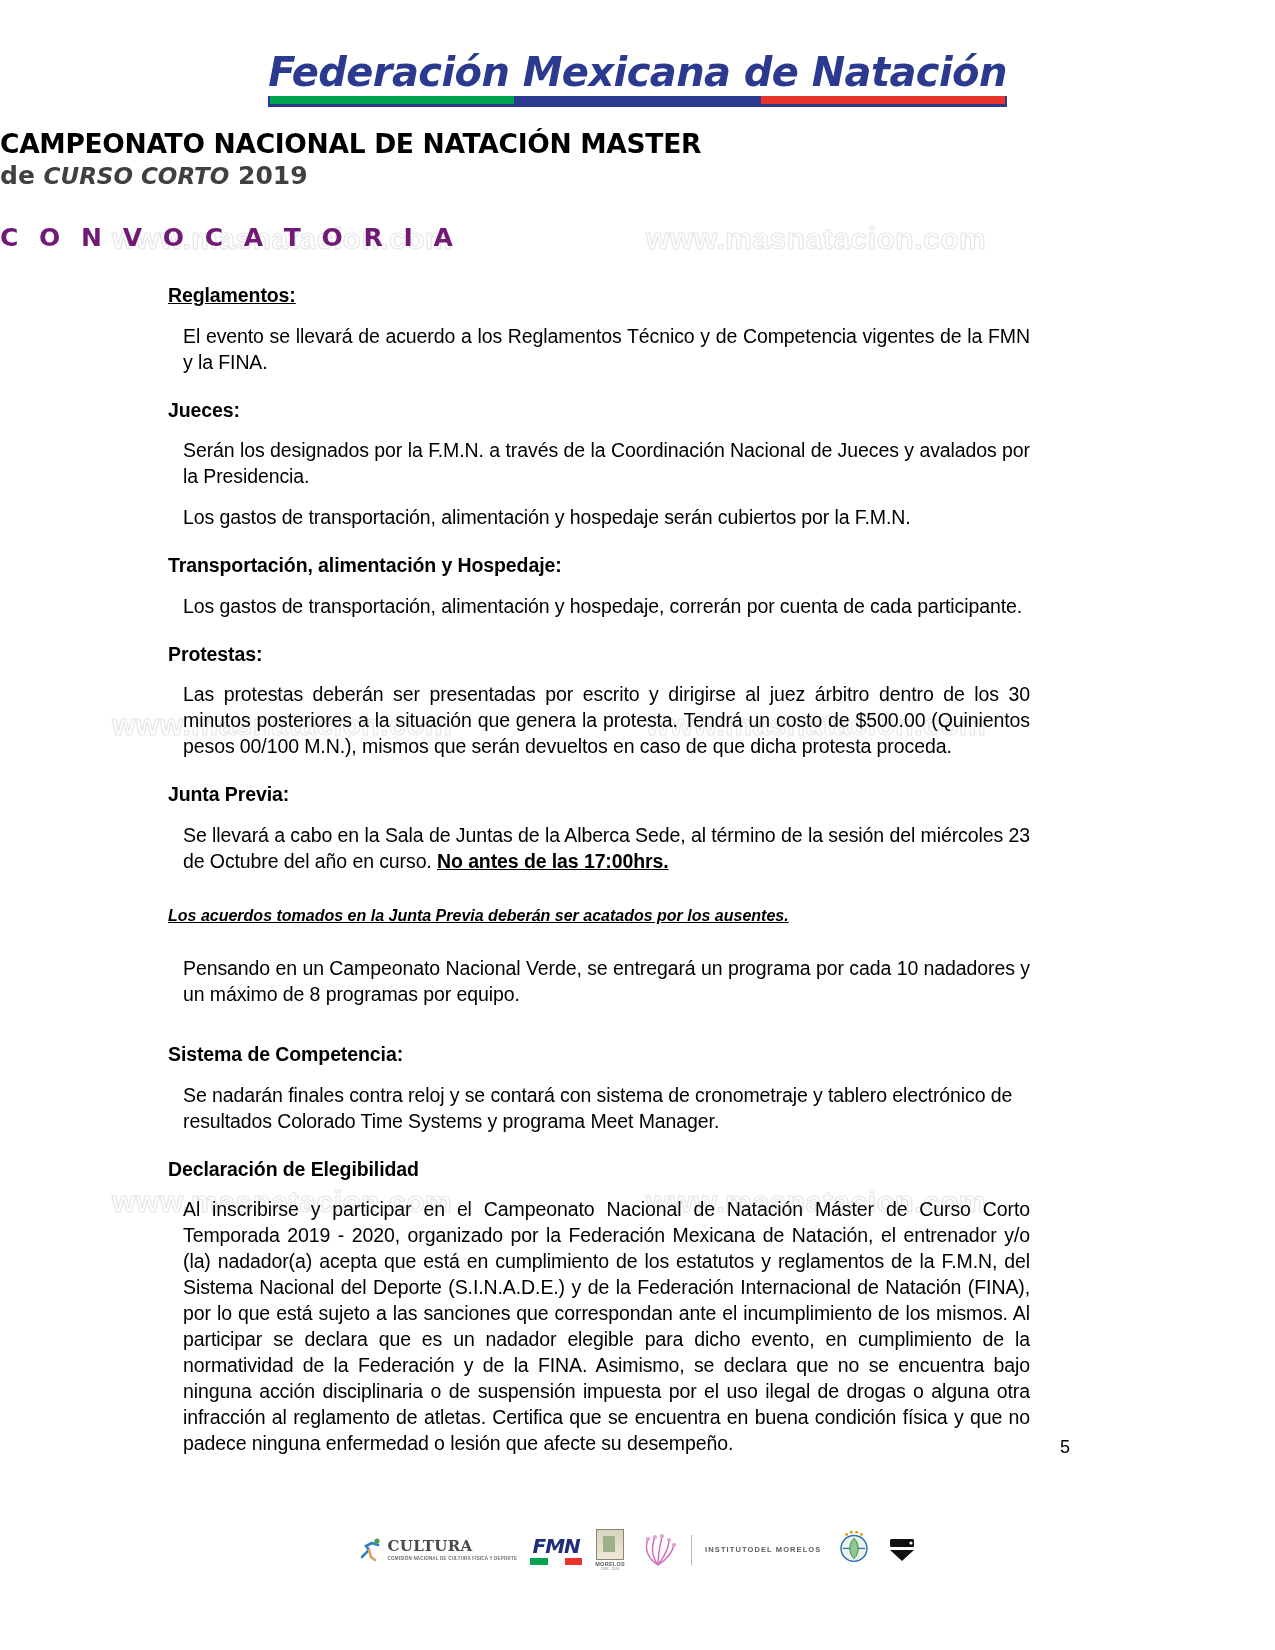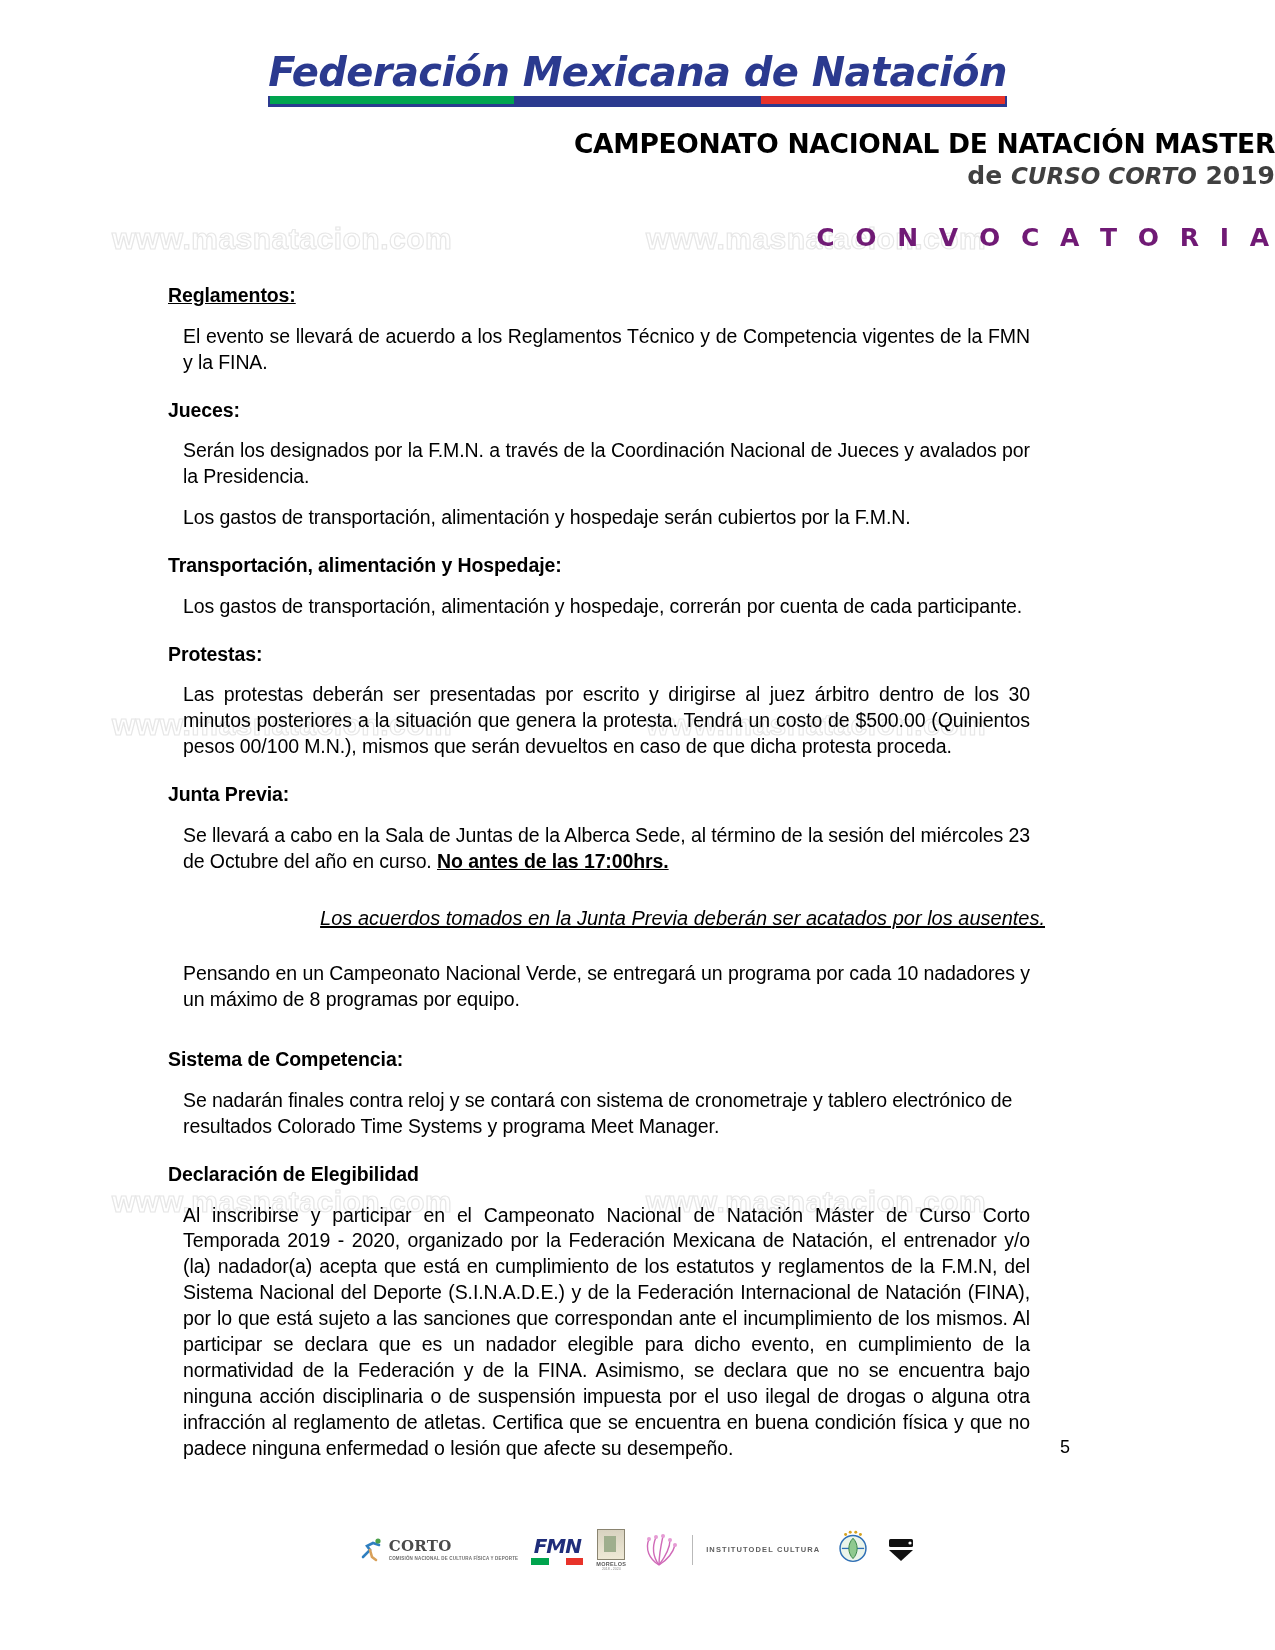--- a/index.html
+++ b/index.html
@@ -93,21 +93,21 @@
     width: 33%;
     height: 8px;
     background: #e8332a;
   }
 
   .title-block {
     position: absolute;
     left: 0;
     right: 0;
     top: 128px;
-    text-align: right;
+    text-align: left;
   }
   .title-main {
     font-family: "DejaVu Sans", sans-serif;
     font-size: 26.5px;
     font-weight: 700;
     letter-spacing: -0.3px;
     line-height: 1.18;
     color: #000;
     white-space: nowrap;
   }
@@ -160,25 +160,25 @@
     word-spacing: 0px;
   }
   p.para.left { text-align: left; }
   p.nb { margin-top: 0; }
 
   .u { text-decoration: underline; }
   .b { font-weight: 700; }
   .i { }
 
   .callout {
-    font-size: 20px;
-    font-weight: 400;
+    font-size: 16px;
+    font-weight: 700;
     font-style: italic;
     text-decoration: underline;
-    text-align: right;
+    text-align: left;
     margin: 30px 0 30px 0;
     line-height: 1.33;
   }
 
   .spacer-sm { height: 12px; }
 
   
   .page-number {
     position: absolute;
     right: 205px;
@@ -356,21 +356,21 @@
 
     <div class="footer-logos">
 
       <div class="logo logo-conade">
         <svg class="conade-run" viewBox="0 0 26 26">
           <path d="M4 20 L11 13 L8 9 L14 6 L20 8" stroke="#2f7fc0" stroke-width="2.6" fill="none" stroke-linecap="round"></path>
           <path d="M11 13 L13 20 L17 23" stroke="#d8a05a" stroke-width="2.6" fill="none" stroke-linecap="round"></path>
           <circle cx="19" cy="4" r="2.6" fill="#4aa04a"></circle>
         </svg>
         <div style="display:flex;flex-direction:column;">
-          <div class="conade-txt">CORTO</div>
+          <div class="conade-txt">CULTURA</div>
           <div class="conade-sub">COMISIÓN NACIONAL DE CULTURA FÍSICA Y DEPORTE</div>
         </div>
       </div>
 
       <div class="logo logo-fmn">
         <div class="fmn-txt">FMN</div>
         <div class="fmn-bar">
           <i style="background:#00a44e"></i>
             <i style="background:#ffffff"></i>
             <i style="background:#e8332a"></i>
@@ -399,21 +399,21 @@
               <circle cx="31" cy="9" r="2"></circle>
             <circle cx="36" cy="14" r="2"></circle>
           </g>
         </svg>
       </div>
 
       <div class="divider-line"></div>
 
       <div class="logo logo-inst">
         <div class="inst-l1">INSTITUTO</div>
-        <div class="inst-l2">DEL CULTURA</div>
+        <div class="inst-l2">DEL MORELOS</div>
       </div>
 
       <div class="logo" style="flex-direction:column;">
         <svg class="emblem" viewBox="0 0 40 40">
           <circle cx="20" cy="21" r="14" fill="#eaf4ea" stroke="#2f6fb5" stroke-width="1.6"></circle>
           <path d="M8 21 L32 21" stroke="#2f6fb5" stroke-width="1.4"></path>
           <path d="M20 10 C26 16 26 26 20 32 C14 26 14 16 20 10 Z" fill="#8fc98f" stroke="#2f7f3f" stroke-width="1"></path>
           <g fill="#d6a31f">
             <circle cx="12" cy="6" r="1.6"></circle>
               <circle cx="17" cy="3.5" r="1.6"></circle>

